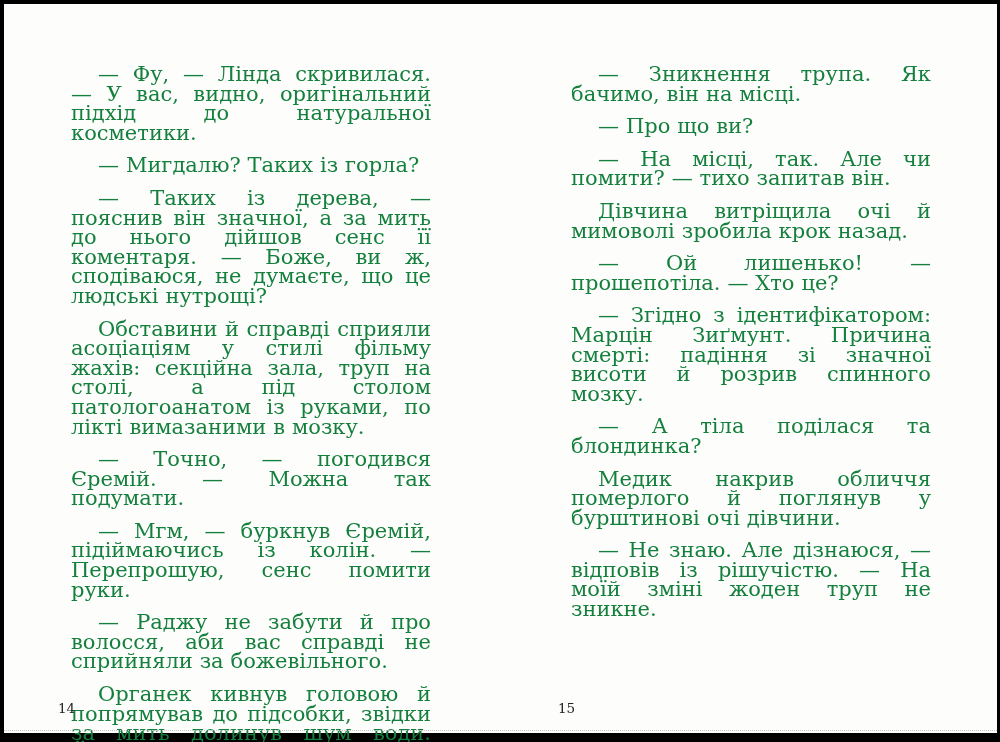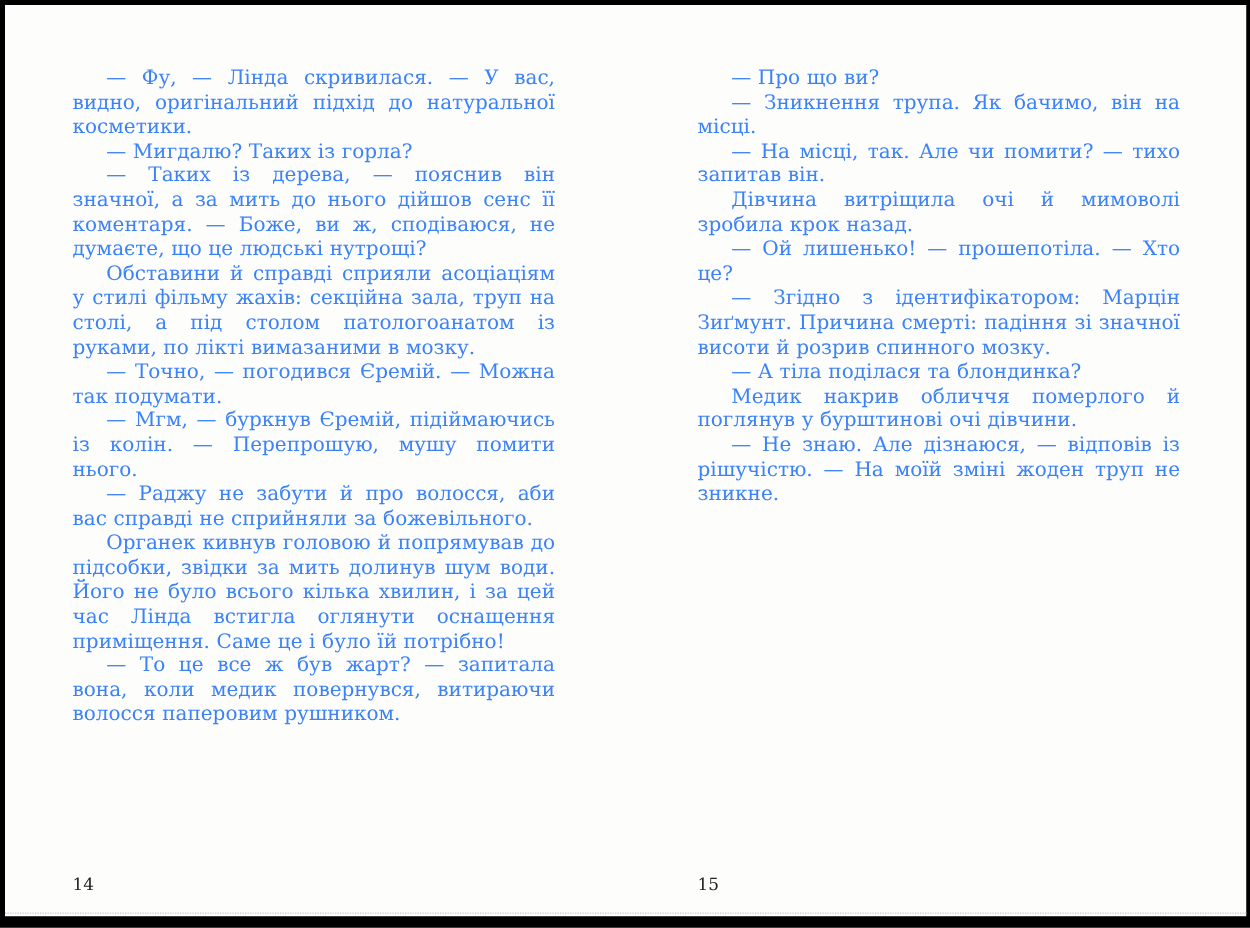--- a/index.html
+++ b/index.html
@@ -32,28 +32,28 @@
   }
   .page {
     position: relative;
     width: 386px;
     padding-top: 48px;
     box-sizing: content-box;
   }
   .page-left  { margin-left: 54px; }
   .page-right { margin-left: 114px; }
   .page-text p {
-    margin: 0;
+    margin: 13px;
     padding: 0;
     text-indent: 27px;
     text-align: justify;
     font-family: "DejaVu Serif", "Liberation Serif", serif;
-    font-size: 16px;
+    font-size: 21px;
     line-height: 19.6px;
-    color: #3b82f6;
+    color: #15803d;
     word-spacing: 0.2px;
   }
   .page-number {
     position: absolute;
     bottom: 17px;
     left: 0;
     width: 100%;
     font-family: "DejaVu Serif", "Liberation Serif", serif;
     font-size: 13.5px;
     color: #222222;
@@ -65,32 +65,32 @@
 <div class="scan-frame">
   <div class="spread">
 
     <div class="page page-left">
       <div class="page-text">
           <p>— Фу, — Лінда скривилася. — У вас, видно, оригінальний підхід до натуральної косметики.</p>
           <p>— Мигдалю? Таких із горла?</p>
           <p>— Таких із дерева, — пояснив він значної, а за мить до нього дійшов сенс її коментаря. — Боже, ви ж, сподіваюся, не думаєте, що це людські нутрощі?</p>
           <p>Обставини й справді сприяли асоціаціям у стилі фільму жахів: секційна зала, труп на столі, а під столом патологоанатом із руками, по лікті вимазаними в мозку.</p>
           <p>— Точно, — погодився Єремій. — Можна так подумати.</p>
-          <p>— Мгм, — буркнув Єремій, підіймаючись із колін. — Перепрошую, мушу помити нього.</p>
+          <p>— Мгм, — буркнув Єремій, підіймаючись із колін. — Перепрошую, сенс помити руки.</p>
           <p>— Раджу не забути й про волосся, аби вас справді не сприйняли за божевільного.</p>
           <p>Органек кивнув головою й попрямував до підсобки, звідки за мить долинув шум води. Його не було всього кілька хвилин, і за цей час Лінда встигла оглянути оснащення приміщення. Саме це і було їй потрібно!</p>
           <p>— То це все ж був жарт? — запитала вона, коли медик повернувся, витираючи волосся паперовим рушником.</p>
         </div>
       <div class="page-number">14</div>
     </div>
 
     <div class="page page-right">
       <div class="page-text">
+          <p>— Зникнення трупа. Як бачимо, він на місці.</p>
           <p>— Про що ви?</p>
-          <p>— Зникнення трупа. Як бачимо, він на місці.</p>
           <p>— На місці, так. Але чи помити? — тихо запитав він.</p>
           <p>Дівчина витріщила очі й мимоволі зробила крок назад.</p>
           <p>— Ой лишенько! — прошепотіла. — Хто це?</p>
           <p>— Згідно з ідентифікатором: Марцін Зиґмунт. Причина смерті: падіння зі значної висоти й розрив спинного мозку.</p>
           <p>— А тіла поділася та блондинка?</p>
           <p>Медик накрив обличчя померлого й поглянув у бурштинові очі дівчини.</p>
           <p>— Не знаю. Але дізнаюся, — відповів із рішучістю. — На моїй зміні жоден труп не зникне.</p>
         </div>
       <div class="page-number">15</div>
     </div>

